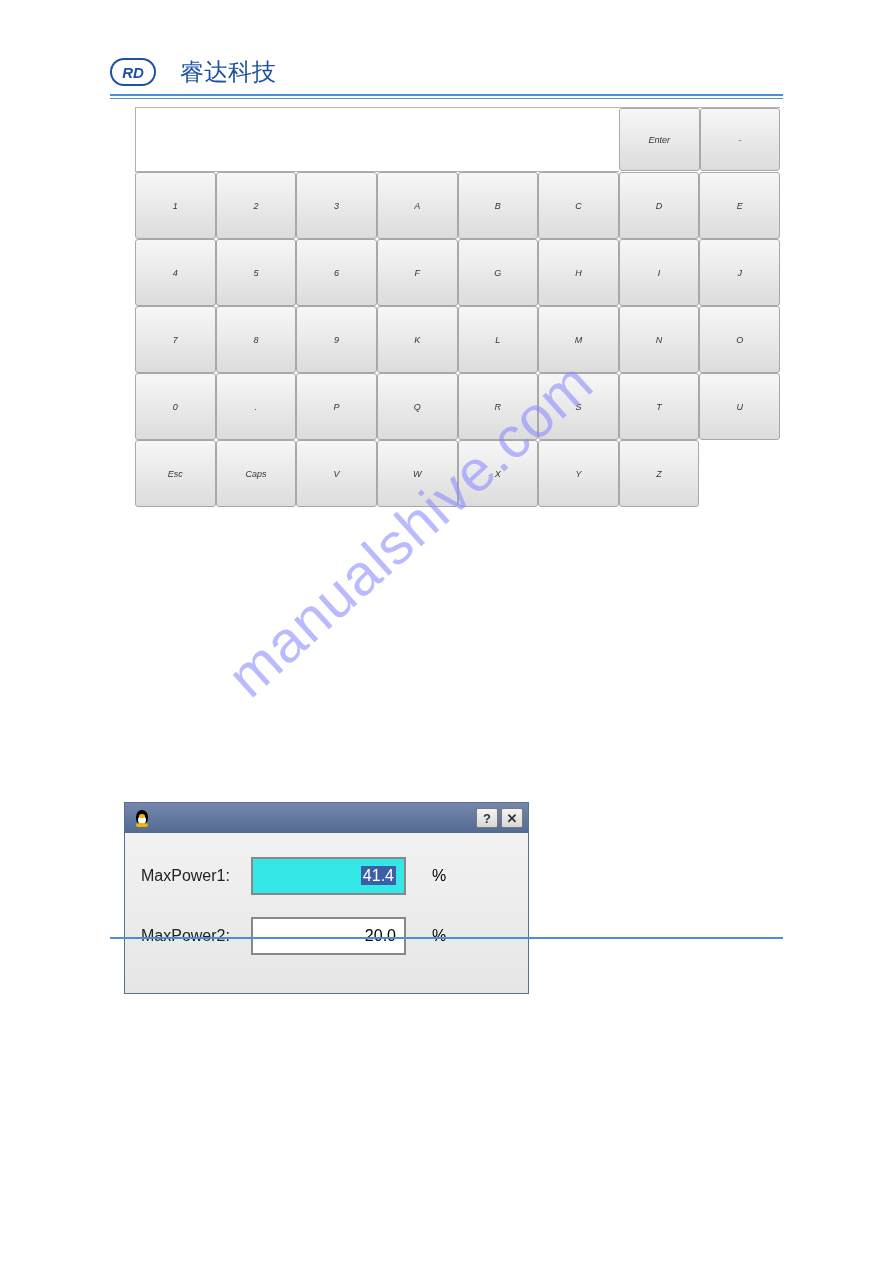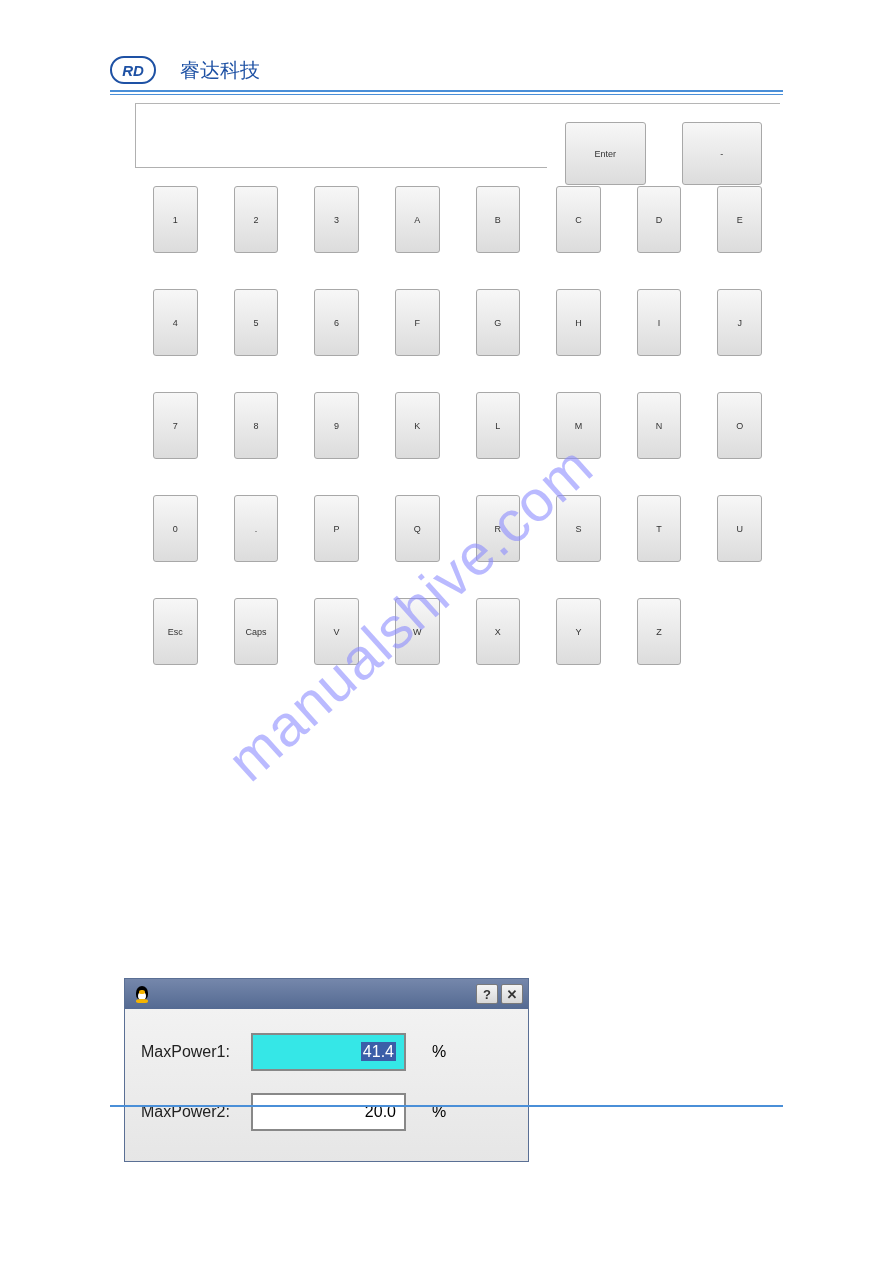--- a/index.html
+++ b/index.html
@@ -29,21 +29,21 @@
     align-items: center;
     justify-content: center;
     color: #1e51a4;
     font-weight: bold;
     font-style: italic;
     font-size: 15px;
     letter-spacing: 0;
   }
   .brand-text {
     color: #1e51a4;
-    font-size: 20px;
+    font-size: 24px;
     font-weight: 500;
   }
   .header-rule {
     border: none;
     border-top: 2px solid #4a8fd8;
     margin-bottom: 0;
   }
   .header-rule2 {
     border: none;
     border-top: 1px solid #4a8fd8;
@@ -70,27 +70,28 @@
   }
   .kb-grid {
     display: grid;
     grid-template-columns: repeat(8, 1fr);
   }
   .kb-key {
     height: 67px;
     background: linear-gradient(#f7f7f7, #dcdcdc);
     border: 1px solid #a8a8a8;
     border-radius: 3px;
-    margin: 18px;
+    margin: 0;
     display: flex;
     align-items: center;
     justify-content: center;
     font-size: 9px;
     color: #333;
     cursor: pointer;
+    font-style: italic;
   }
   .kb-top .kb-key { height: 63px; width: 80.5px; }
 
   
   .watermark {
     position: absolute;
     left: 50%;
     top: 50%;
     transform: translate(-58%, -32%) rotate(-42deg);
     font-size: 58px;
@@ -144,21 +145,21 @@
     background: linear-gradient(#f4f4f4,#d8d8d8);
     border: 1px solid #7a7a7a;
     border-radius: 2px;
     margin-left: 3px;
     display:flex; align-items:center; justify-content:center;
     font-size: 13px; font-weight:bold; color:#333;
     cursor:pointer;
   }
   .dialog-body {
     background: linear-gradient(#f2f2f2,#e6e6e6);
-    padding: 24px 16px 8px 16px;
+    padding: 24px 16px 16px 16px;
   }
   .row {
     display:flex; align-items:center;
     margin-bottom: 22px;
   }
   .row-label {
     width: 110px;
     font-size: 16px;
     color: #222;
   }

